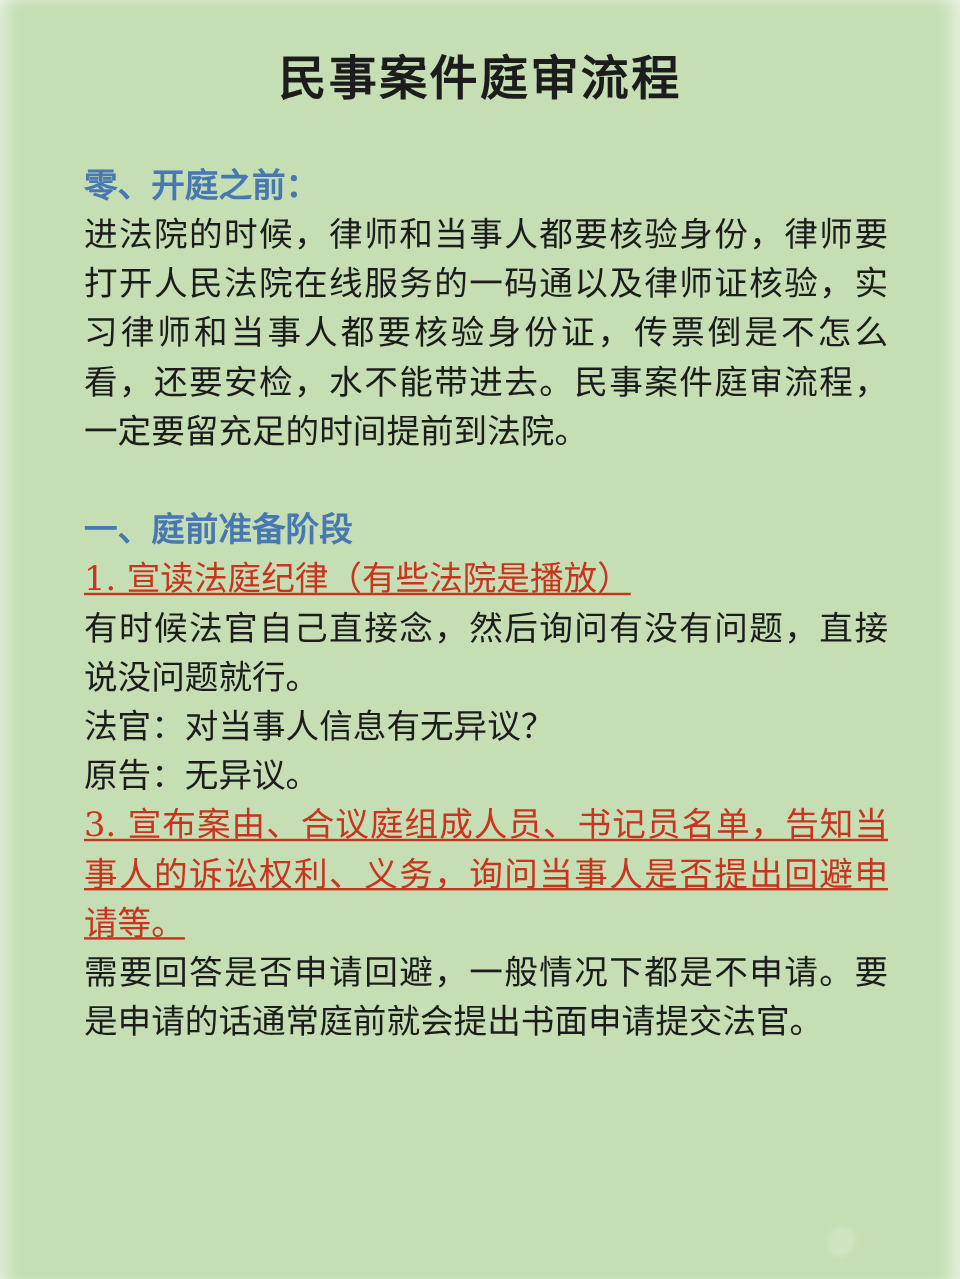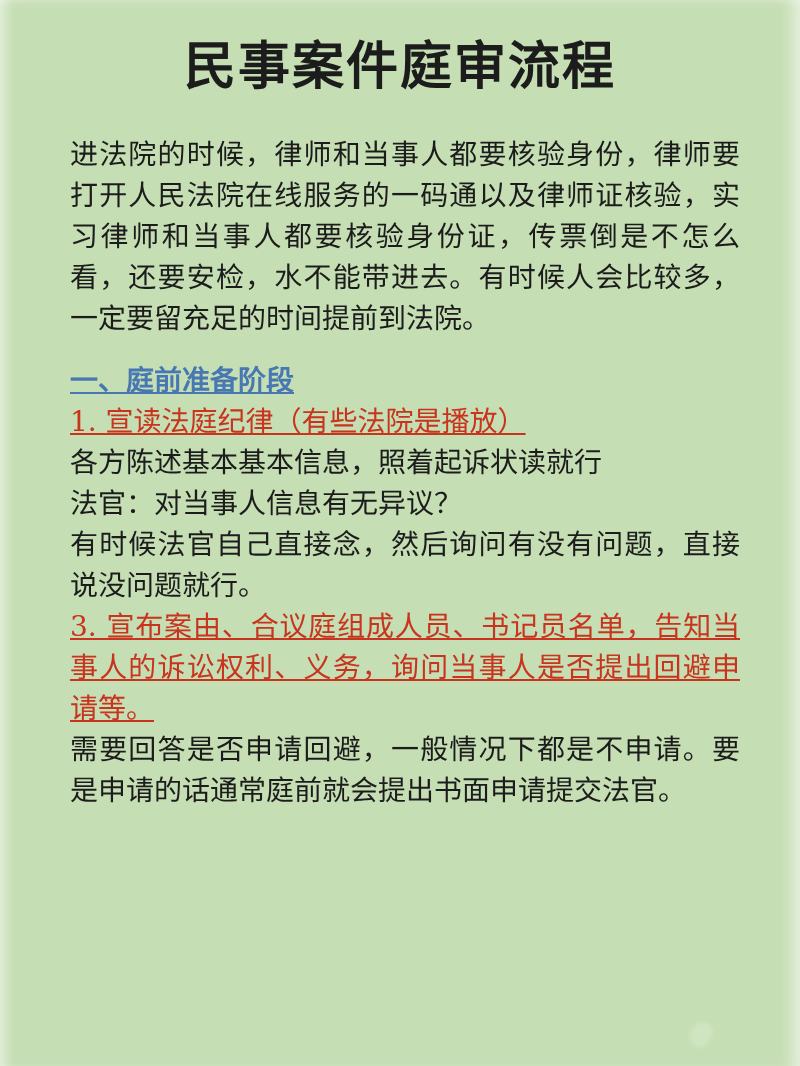--- a/index.html
+++ b/index.html
@@ -18,21 +18,21 @@
     
     box-shadow: inset 14px 0 12px -8px rgba(255,255,255,0.50),
                 inset -16px 0 14px -8px rgba(255,255,255,0.55),
                 inset 0 10px 12px -10px rgba(255,255,255,0.35);
   }
   .title {
     margin: 42px 0 0 0;
     text-align: center;
     font-family: "DejaVu Sans", "Liberation Sans", sans-serif;
     font-weight: 700;
-    font-size: 52px;
+    font-size: 40px;
     line-height: 48px;
     letter-spacing: 2px;
     color: var(--ink, #1c1c1c);
   }
   .content {
     margin: 44px 60px 0 70px;
     font-family: "DejaVu Serif", "Liberation Serif", serif;
     font-size: 28px;
     line-height: 41px;
     color: var(--ink, #1c1c1c);
@@ -45,22 +45,21 @@
   p.blue {
     color: var(--blue, #4878b2);
     font-weight: 700;
     text-align: left;
   }
   p.red {
     color: var(--red, #c9341e);
     text-decoration: underline;
   }
   p.gap {
-    margin-top: 21px;
-    text-decoration: underline;
+    margin-top: 41px;
   }
   
   .smudge {
     position: absolute;
     left: 690px;
     top: 1022px;
     width: 22px;
     height: 26px;
     background: rgba(255,255,255,0.18);
     border-radius: 50% 40% 60% 50%;
@@ -68,24 +67,25 @@
     filter: blur(2px);
   }
 </style>
 </head>
 <body>
 
 <div class="page">
   <h1 class="title">民事案件庭审流程</h1>
 
   <div class="content">
-    <p class="black">进法院的时候，律师和当事人都要核验身份，律师要打开人民法院在线服务的一码通以及律师证核验，实习律师和当事人都要核验身份证，传票倒是不怎么看，还要安检，水不能带进去。有时候人会比较多，一定要留充足的时间提前到法院。</p>
+    <p class="blue">零、开庭之前：</p>
+    <p class="black">进法院的时候，律师和当事人都要核验身份，律师要打开人民法院在线服务的一码通以及律师证核验，实习律师和当事人都要核验身份证，传票倒是不怎么看，还要安检，水不能带进去。民事案件庭审流程，一定要留充足的时间提前到法院。</p>
     <p class="blue gap">一、庭前准备阶段</p>
     <p class="red">1. 宣读法庭纪律（有些法院是播放）</p>
-    <p class="black">各方陈述基本基本信息，照着起诉状读就行</p>
+    <p class="black">有时候法官自己直接念，然后询问有没有问题，直接说没问题就行。</p>
     <p class="black">法官：对当事人信息有无异议？</p>
-    <p class="black">有时候法官自己直接念，然后询问有没有问题，直接说没问题就行。</p>
+    <p class="black">原告：无异议。</p>
     <p class="red">3. 宣布案由、合议庭组成人员、书记员名单，告知当事人的诉讼权利、义务，询问当事人是否提出回避申请等。</p>
     <p class="black">需要回答是否申请回避，一般情况下都是不申请。要是申请的话通常庭前就会提出书面申请提交法官。</p>
   </div>
 
   <div class="smudge"></div>
 </div>
 
 </body></html>

